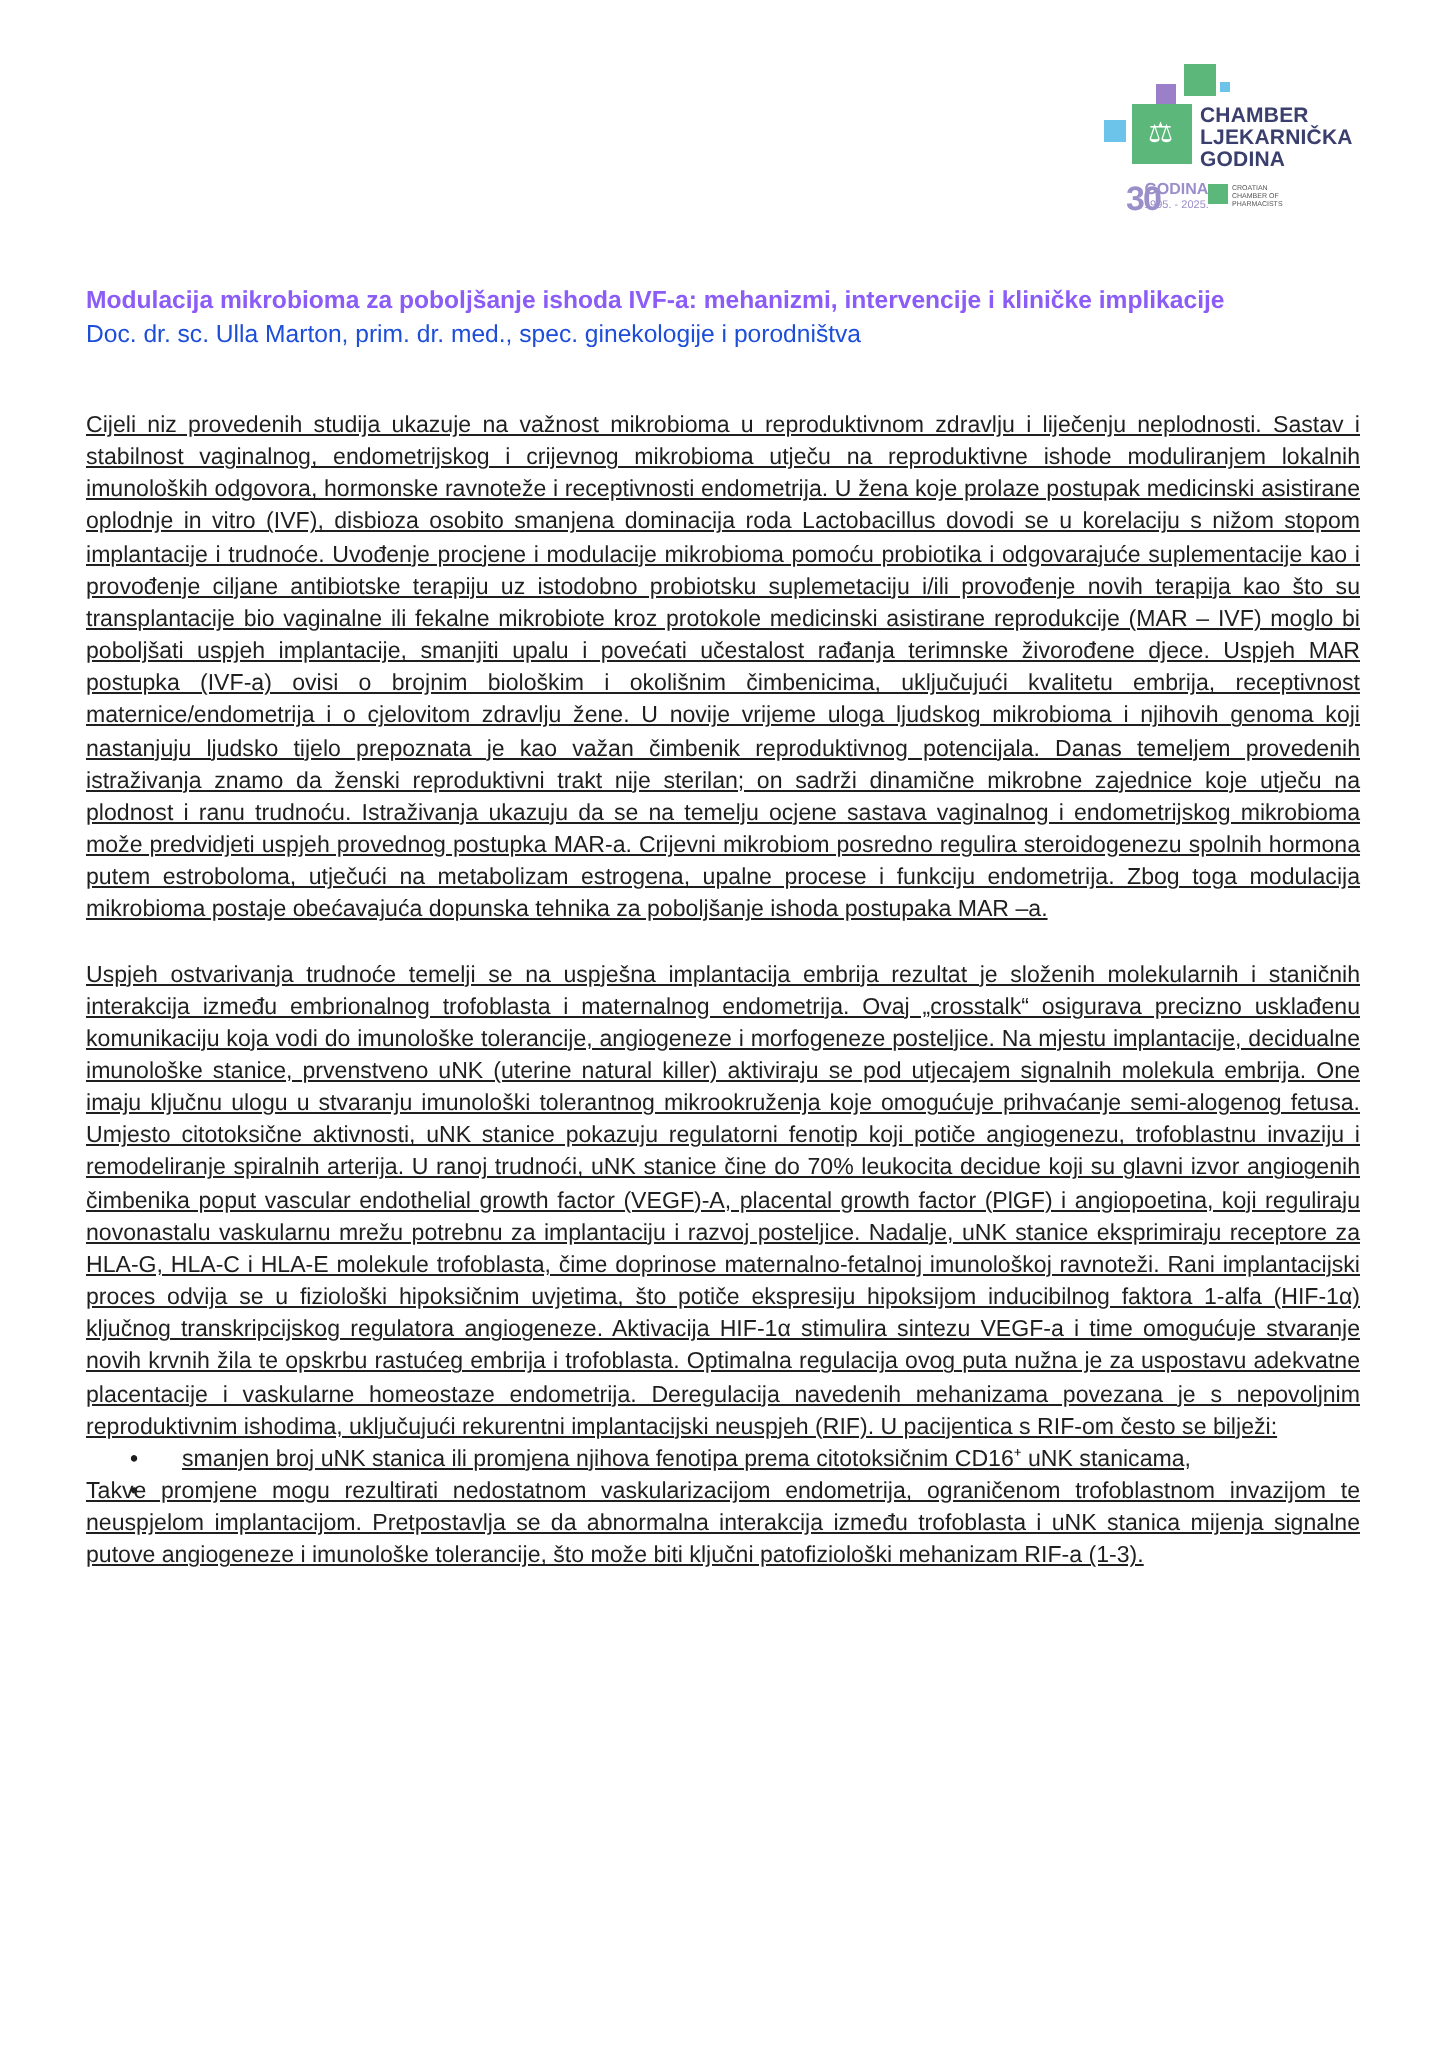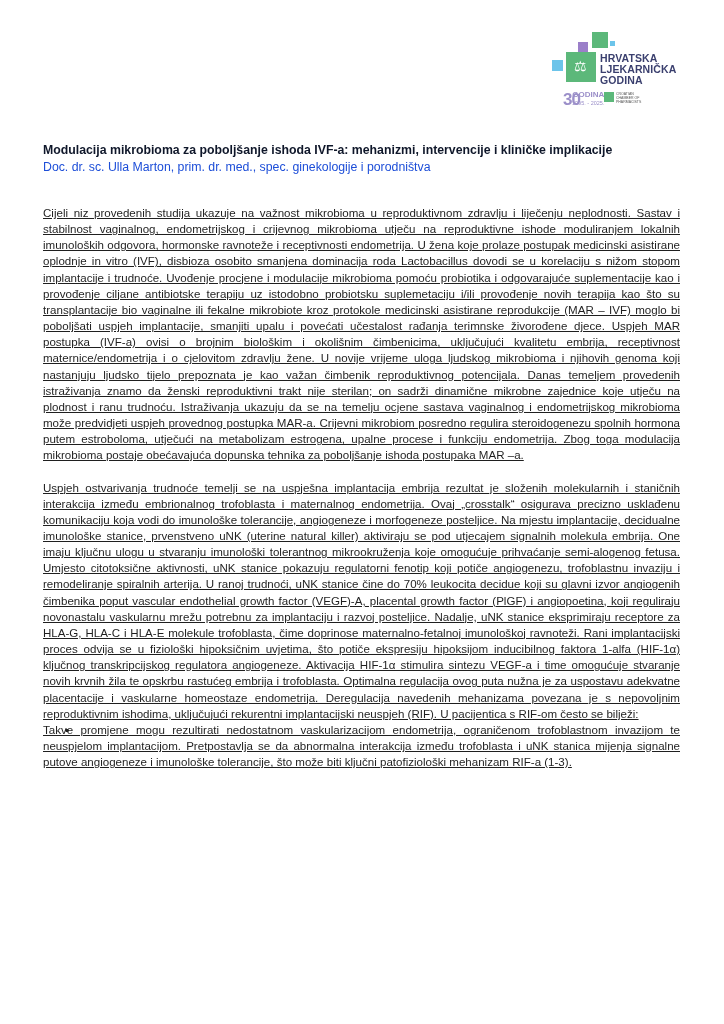--- a/index.html
+++ b/index.html
@@ -4,56 +4,56 @@
 <style>
   html, body { margin: 0; padding: 0; background: #ffffff; }
   body { width: 724px; height: 1024px; position: relative; overflow: hidden; font-family: "Liberation Sans", sans-serif; color: #1a1a1a; }
   .logo { position: absolute; left: 548px; top: 28px; width: 130px; height: 80px; }
   .logo .sq { position: absolute; }
   .logo .txt { position: absolute; left: 52px; font-weight: bold; color: #3a3f6e; font-size: 10.5px; line-height: 11px; letter-spacing: 0.1px; }
   .logo .years { position: absolute; left: 15px; top: 62px; font-size: 17px; font-weight: bold; color: #9b8fc9; letter-spacing: -1px; }
   .logo .godina { position: absolute; left: 24px; top: 63px; font-size: 8px; font-weight: bold; color: #9b8fc9; line-height: 8px; text-align: center; }
   .logo .godina .sub { font-size: 5.5px; font-weight: normal; }
   .logo .cc { position: absolute; left: 68px; top: 64px; font-size: 3.5px; line-height: 4px; color: #555; width: 34px; }
-  .title { position: absolute; left: 43px; top: 143px; width: 640px; font-size: 12.3px; font-weight: bold; color: #0f172a; white-space: nowrap; }
+  .title { position: absolute; left: 43px; top: 143px; width: 640px; font-size: 12.3px; font-weight: bold; color: #8b5cf6; white-space: nowrap; }
   .author { position: absolute; left: 43px; top: 160px; width: 640px; font-size: 12.3px; color: #1d4ed8; white-space: nowrap; }
   .body { position: absolute; left: 43px; top: 205px; width: 637px; font-size: 11.55px; line-height: 16.15px; text-align: justify; color: #1f1f1f; text-decoration: underline; }
   .body p { margin: 0; }
   .body p.gap { margin-top: 16px; }
   .body ul { margin: 0; padding-left: 48px; list-style: none; }
   .body li { position: relative; text-align: left; }
   .body li .bullet { position: absolute; left: -26px; top: 0; }
 </style>
 </head>
 <body>
 
 <div class="logo">
   <div class="sq" style="left:30px;top:14px;width:10px;height:10px;background:#9b7fc9;"></div>
   <div class="sq" style="left:44px;top:4px;width:16px;height:16px;background:#5cb87a;"></div>
   <div class="sq" style="left:62px;top:13px;width:5px;height:5px;background:#6cc4ea;"></div>
   <div class="sq" style="left:4px;top:32px;width:11px;height:11px;background:#6cc4ea;"></div>
   <div class="sq" style="left:18px;top:24px;width:30px;height:30px;background:#5cb87a;"></div>
   <span style="position:absolute;left:26px;top:30px;color:#ffffff;font-size:14px;">⚖</span>
-  <div class="txt" style="top:25px;">HRVATSKA</div>
+  <div class="txt" style="top:25px;">CHAMBER</div>
   <div class="txt" style="top:36px;">LJEKARNIČKA</div>
   <div class="txt" style="top:47px;">GODINA</div>
   <div class="years">30</div>
   <div class="godina">
     <div>GODINA</div>
     <div class="sub">1995. - 2025.</div>
   </div>
   <div class="sq" style="left:56px;top:64px;width:10px;height:10px;background:#5cb87a;"></div>
   <div class="cc">CROATIAN CHAMBER OF PHARMACISTS</div>
 </div>
 
 <div class="title">Modulacija mikrobioma za poboljšanje ishoda IVF-a: mehanizmi, intervencije i kliničke implikacije</div>
 <div class="author">Doc. dr. sc. Ulla Marton, prim. dr. med., spec. ginekologije i porodništva</div>
 
 <div class="body">
   <p>Cijeli niz provedenih studija ukazuje na važnost mikrobioma u reproduktivnom zdravlju i liječenju neplodnosti. Sastav i stabilnost vaginalnog, endometrijskog i crijevnog mikrobioma utječu na reproduktivne ishode moduliranjem lokalnih imunoloških odgovora, hormonske ravnoteže i receptivnosti endometrija. U žena koje prolaze postupak medicinski asistirane  oplodnje in vitro (IVF), disbioza osobito smanjena dominacija roda Lactobacillus dovodi se u korelaciju s nižom stopom implantacije i trudnoće. Uvođenje procjene i modulacije mikrobioma pomoću probiotika i odgovarajuće suplementacije kao i provođenje ciljane antibiotske terapiju uz istodobno probiotsku suplemetaciju i/ili provođenje novih terapija kao što su transplantacije bio vaginalne ili fekalne mikrobiote kroz protokole medicinski asistirane reprodukcije (MAR – IVF) moglo bi poboljšati uspjeh implantacije, smanjiti upalu i povećati učestalost rađanja terimnske živorođene djece. Uspjeh MAR postupka (IVF-a) ovisi o brojnim biološkim i okolišnim čimbenicima, uključujući kvalitetu embrija, receptivnost maternice/endometrija i o cjelovitom zdravlju žene. U novije vrijeme uloga ljudskog mikrobioma i njihovih genoma koji nastanjuju ljudsko tijelo prepoznata je kao važan čimbenik reproduktivnog potencijala. Danas temeljem provedenih istraživanja znamo da ženski reproduktivni trakt nije sterilan; on sadrži dinamične mikrobne zajednice koje utječu na plodnost i ranu trudnoću. Istraživanja ukazuju da se na temelju ocjene sastava vaginalnog i endometrijskog mikrobioma može predvidjeti uspjeh provednog postupka MAR-a. Crijevni mikrobiom posredno regulira steroidogenezu spolnih hormona putem estroboloma, utječući na metabolizam estrogena, upalne procese i funkciju endometrija. Zbog toga modulacija mikrobioma postaje obećavajuća dopunska tehnika za poboljšanje ishoda postupaka MAR –a.</p>
   <p class="gap">Uspjeh ostvarivanja trudnoće temelji se na uspješna implantacija embrija rezultat je složenih molekularnih i staničnih interakcija između embrionalnog trofoblasta i maternalnog endometrija. Ovaj „crosstalk“ osigurava precizno usklađenu komunikaciju koja vodi do imunološke tolerancije, angiogeneze i morfogeneze posteljice. Na mjestu implantacije, decidualne imunološke stanice, prvenstveno uNK (uterine natural killer) aktiviraju se pod utjecajem signalnih molekula embrija. One imaju ključnu ulogu u stvaranju imunološki tolerantnog mikrookruženja koje omogućuje prihvaćanje semi-alogenog fetusa. Umjesto citotoksične aktivnosti, uNK stanice pokazuju regulatorni fenotip koji potiče angiogenezu, trofoblastnu invaziju i remodeliranje spiralnih arterija. U ranoj trudnoći, uNK stanice čine do 70% leukocita decidue koji su glavni izvor angiogenih čimbenika poput vascular endothelial growth factor (VEGF)-A, placental growth factor (PlGF) i angiopoetina, koji reguliraju novonastalu vaskularnu mrežu potrebnu za implantaciju i razvoj posteljice. Nadalje, uNK stanice eksprimiraju receptore za HLA-G, HLA-C i HLA-E molekule trofoblasta, čime doprinose maternalno-fetalnoj imunološkoj ravnoteži. Rani implantacijski proces odvija se u fiziološki hipoksičnim uvjetima, što potiče ekspresiju hipoksijom inducibilnog faktora 1-alfa (HIF-1α) ključnog transkripcijskog regulatora angiogeneze. Aktivacija HIF-1α stimulira sintezu VEGF-a i time omogućuje stvaranje novih krvnih žila te opskrbu rastućeg embrija i trofoblasta. Optimalna regulacija ovog puta nužna je za uspostavu adekvatne placentacije i vaskularne homeostaze endometrija. Deregulacija navedenih mehanizama povezana je s nepovoljnim reproduktivnim ishodima, uključujući rekurentni implantacijski neuspjeh (RIF). U pacijentica s RIF-om često se bilježi:</p>
   <ul>
     <li><span class="bullet">•</span></li>
-    <li><span class="bullet">•</span></li>
+    <li><span class="bullet">•</span><span>smanjen broj uNK stanica ili promjena njihova fenotipa prema citotoksičnim CD16⁺ uNK stanicama,</span></li>
     <li><span class="bullet">•</span></li>
   </ul>
   <p>Takve promjene mogu rezultirati nedostatnom vaskularizacijom endometrija, ograničenom trofoblastnom invazijom te neuspjelom implantacijom. Pretpostavlja se da abnormalna interakcija između trofoblasta i uNK stanica mijenja signalne putove angiogeneze i imunološke tolerancije, što može biti ključni patofiziološki mehanizam RIF-a (1-3).</p>
 </div>
 
 </body></html>

